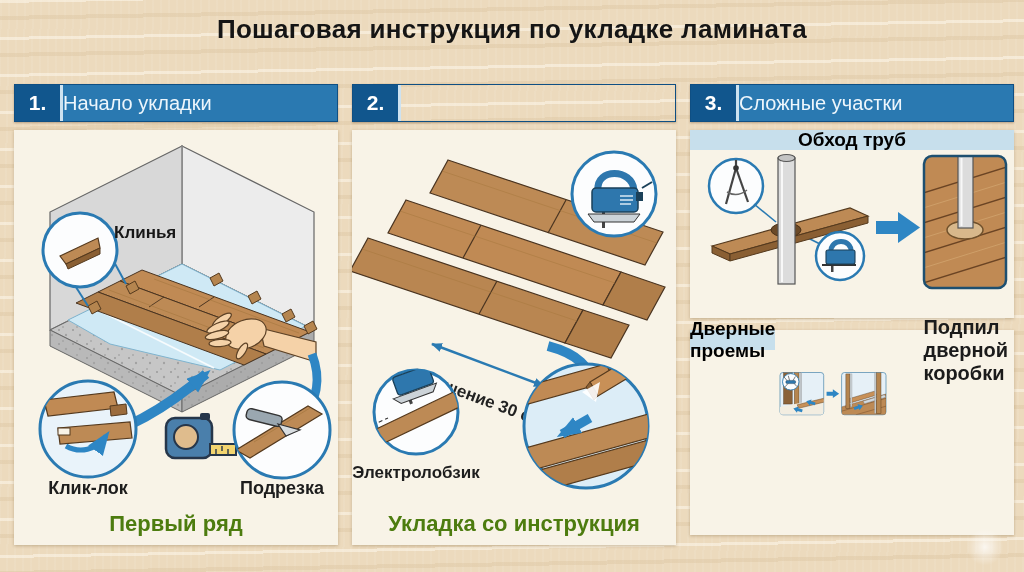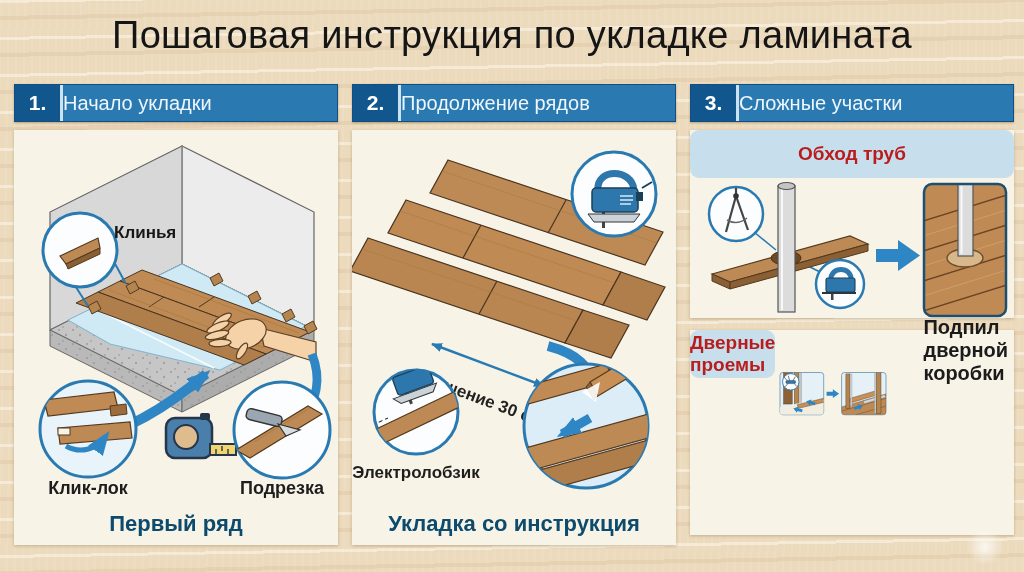--- a/index.html
+++ b/index.html
@@ -7,39 +7,39 @@
     width:1024px;height:572px;position:relative;overflow:hidden;
     font-family:"Liberation Sans",sans-serif;
     background-color:#ecdabd;
     background-image:
       repeating-linear-gradient(179deg,
         rgba(255,250,240,.5) 0 3px, rgba(255,250,240,0) 3px 16px,
         rgba(219,196,160,.4) 16px 20px, rgba(219,196,160,0) 20px 37px),
       repeating-linear-gradient(91deg, rgba(255,255,255,.07) 0 2px, transparent 2px 8px);
   }
   .title{position:absolute;top:14px;left:0;right:0;text-align:center;
-    font-size:38px;font-weight:400;color:#151515;letter-spacing:.3px;}
+    font-size:26px;font-weight:700;color:#151515;letter-spacing:.3px;}
   .col{position:absolute;top:84px;width:324px;}
   #col1{left:14px}#col2{left:352px}#col3{left:690px}
   .hdr{height:38px;display:flex;border:1px solid #0f4f83;box-sizing:border-box;
     box-shadow:0 1px 2px rgba(80,50,20,.35);}
   .hdr .num{width:45px;background:#11568d;color:#fff;font-size:21px;font-weight:700;
     display:flex;align-items:center;justify-content:center;border-right:3px solid #cde2f0;}
   .hdr .bar{flex:1;background:#2a79b1;color:#edf6fc;font-size:20px;font-weight:500;
     display:flex;align-items:center;padding-left:0;}
   .card{background:#f8f3e7;margin-top:8px;box-shadow:0 1px 3px rgba(100,70,30,.3);
     position:relative;}
   #card1,#card2{height:415px;display:flex;flex-direction:column;}
   svg.fig{display:block;}
   .caption{height:43px;display:flex;align-items:center;justify-content:center;
-    font-size:22px;font-weight:700;color:#0c4a6e;}
+    font-size:22px;font-weight:700;color:#4d7c0f;}
   #cardA{height:188px;margin-top:8px;}
   #cardB{height:205px;margin-top:12px;display:flex;flex-direction:row;}
-  .band{height:48px;background:#c7dfec;display:flex;align-items:center;justify-content:center;
-    font-size:19px;font-weight:700;color:#b91c1c;border-radius:9px;}
+  .band{height:20px;background:#c7dfec;display:flex;align-items:center;justify-content:center;
+    font-size:19px;font-weight:700;color:#000000;}
   .caption-sm{height:41px;display:flex;align-items:center;justify-content:center;
     font-size:20px;font-weight:700;color:#1b1b1b;padding-left:32px;}
   svg text{font-family:"Liberation Sans",sans-serif;}
   .sparkle{position:absolute;right:18px;bottom:4px;width:42px;height:42px;opacity:.8;
     background:radial-gradient(circle, rgba(255,255,255,.95) 0%, rgba(255,255,255,0) 62%);}
 </style>
 </head>
 <body>
 
 <div class="title">Пошаговая инструкция по укладке ламината</div>
@@ -166,21 +166,20 @@
         <text x="268" y="364" font-size="18" font-weight="600" fill="#1d1d1d" text-anchor="middle">Подрезка</text>
       </g>
     </svg>
     <div class="caption">Первый ряд</div>
   </div>
 </div>
 
 <div class="col" id="col2">
   <div class="hdr">
     <div class="num">2.</div>
-    <div class="bar">Продолжение рядов</div>
   </div>
   <div class="card" id="card2">
     <svg class="fig" width="324" height="372" viewBox="0 0 324 372">
       <defs>
         <marker id="p2m" markerWidth="34" markerHeight="30" refX="18" refY="9" orient="auto" markerUnits="userSpaceOnUse">
           <path d="M0,0 L24,9 L0,18 Z" fill="#2e86c4"></path>
         </marker>
         <marker id="p2s" markerWidth="14" markerHeight="12" refX="10" refY="4.5" orient="auto-start-reverse" markerUnits="userSpaceOnUse">
           <path d="M0,0 L11,4.5 L0,9 Z" fill="#2a7ab2"></path>
         </marker>

